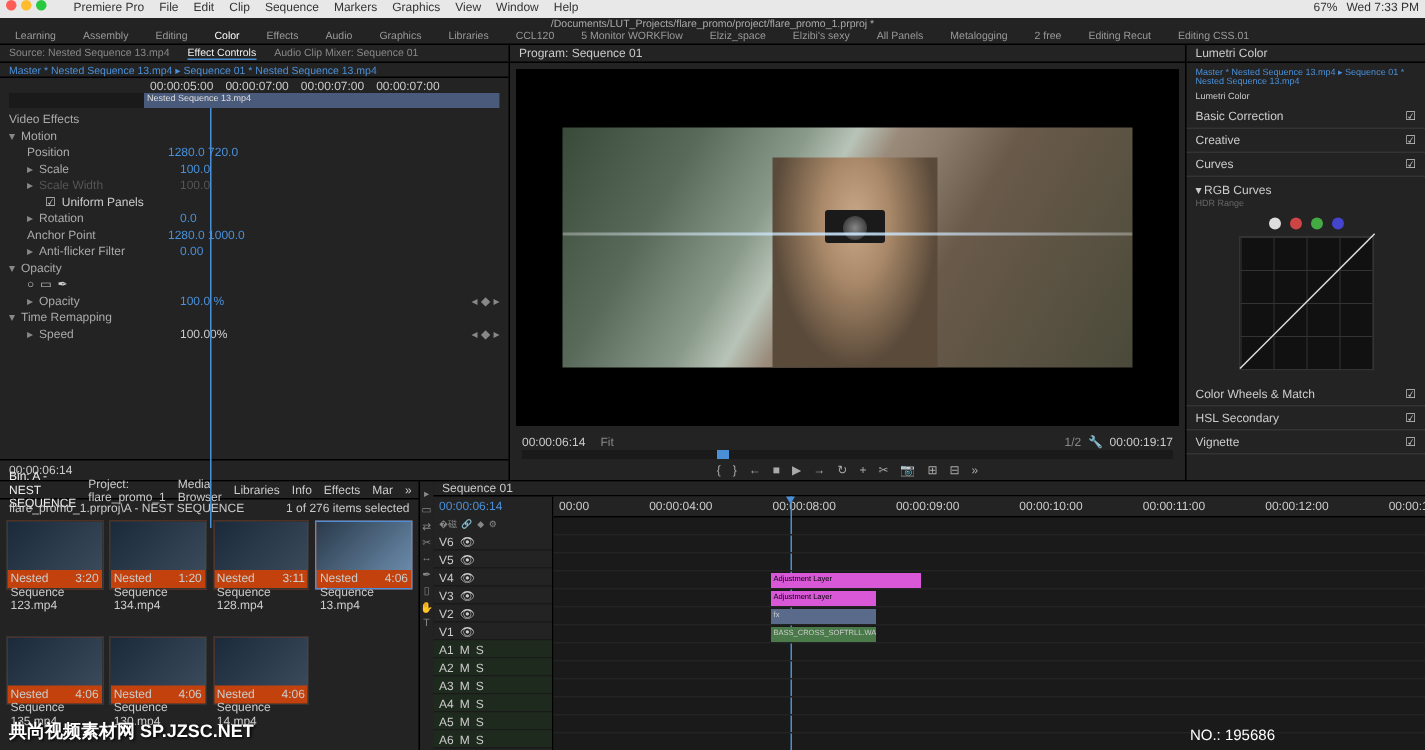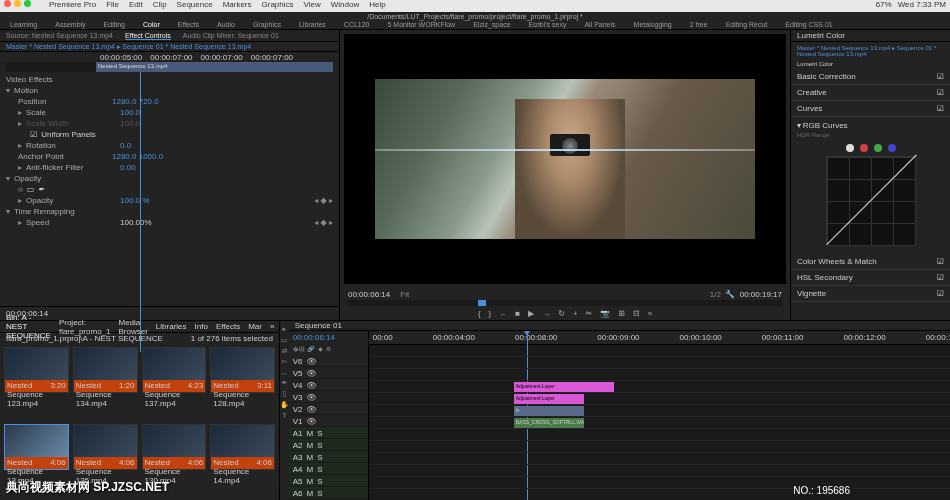--- a/index.html
+++ b/index.html
@@ -220,20 +220,23 @@
           <span class="tri">▸</span>
           <span class="fx-label">Speed</span>
           <span>100.00%</span>
           <span class="keyf">◂ ◆ ▸</span>
         </div>
     </div>
     <div style="padding:2px 6px;border-top:1px solid #000">00:00:06:14</div>
   </div>
 
   <div class="center">
+    <div class="center-tabs">
+        <span>Program: Sequence 01</span>
+      </div>
     <div class="preview">
       <div class="frame">
         <div class="person"></div>
         <div class="cam"></div>
         <div class="camlens"></div>
         <div class="flare"></div>
       </div>
     </div>
     <div class="tc-row">
       <span>00:00:06:14</span>
@@ -334,27 +337,20 @@
       <div class="thumb">
           <div class="thumb-img"></div>
           <div class="thumb-label">
             <span>Nested Sequence 134.mp4</span>
             <span>1:20</span>
           </div>
         </div>
       <div class="thumb">
           <div class="thumb-img"></div>
           <div class="thumb-label">
-            <span>Nested Sequence 137.mp4</span>
-            <span>4:23</span>
-          </div>
-        </div>
-      <div class="thumb">
-          <div class="thumb-img"></div>
-          <div class="thumb-label">
             <span>Nested Sequence 128.mp4</span>
             <span>3:11</span>
           </div>
         </div>
       <div class="thumb sel">
           <div class="thumb-img" style="background:linear-gradient(135deg,#2a3a4a,#6a8aaa)"></div>
           <div class="thumb-label">
             <span>Nested Sequence 13.mp4</span>
             <span>4:06</span>
           </div>

